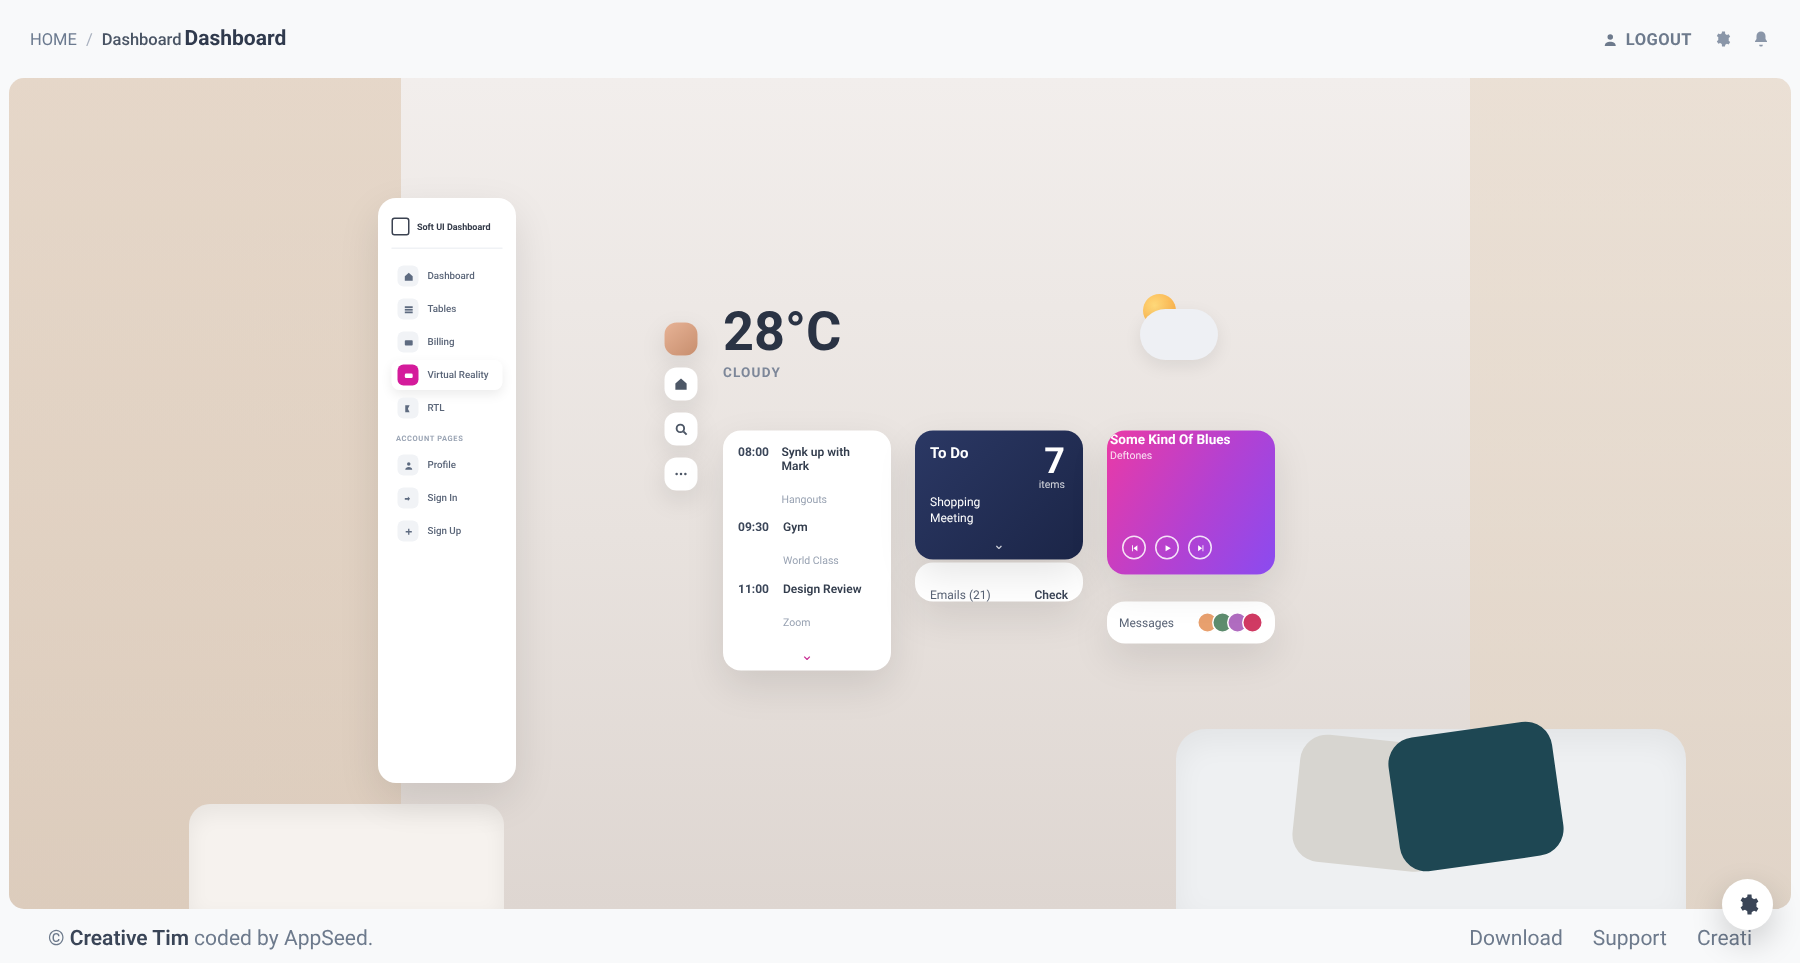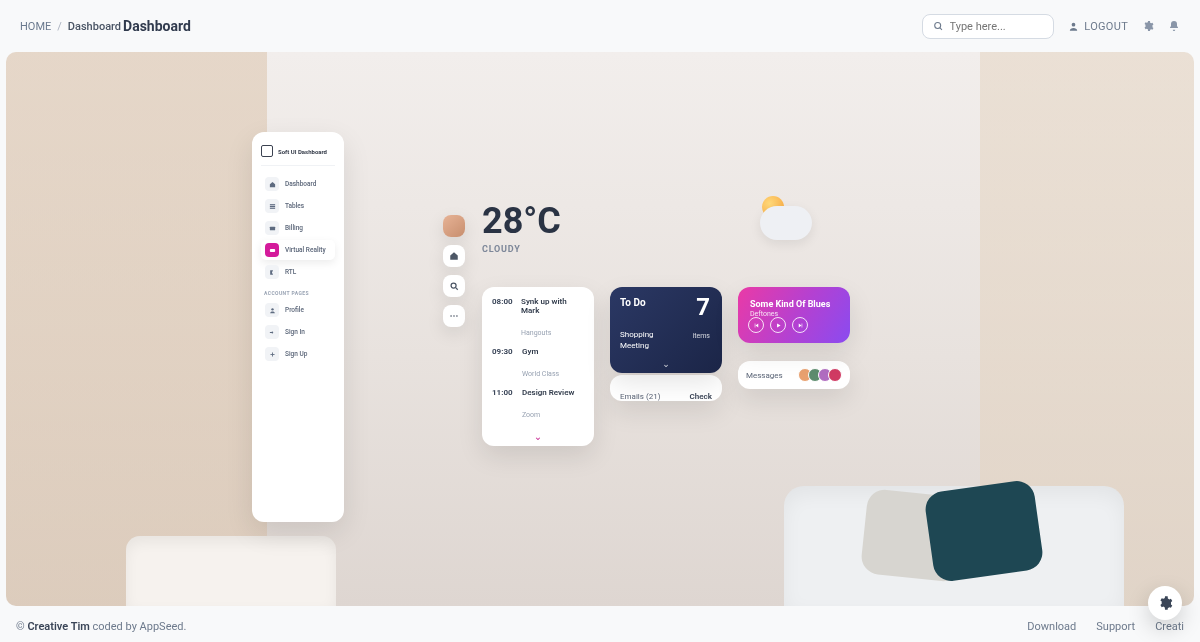--- a/index.html
+++ b/index.html
@@ -11,21 +11,21 @@
 .bc-row{display:flex;align-items:center;gap:6px;font-size:11px;color:#8a96a8}
 .bc-row .home{color:#6b7a8f}
 .bc-row .sep{color:#a9b1bf}
 .bc-row .cur{color:#495464;font-weight:500}
 .bc-title{font-size:14px;font-weight:700;color:#303a4d}
 
 .topbar-right{display:flex;align-items:center;gap:14px}
 .search{display:flex;align-items:center;border:1px solid #d5dbe3;border-radius:8px;background:#fff;padding:5px 10px;width:132px}
 .search svg{width:12px;height:12px;color:#6d7a8c}
 .search input{border:none;outline:none;font-size:11px;color:#8a96a8;margin-left:6px;width:100%;background:transparent}
-.logout{display:flex;align-items:center;gap:5px;color:#6d7a8c;font-size:11px;font-weight:400;letter-spacing:.3px;cursor:pointer}
+.logout{display:flex;align-items:center;gap:5px;color:#6d7a8c;font-size:11px;font-weight:700;letter-spacing:.3px;cursor:pointer}
 .ticon{color:#8a96a8;cursor:pointer}
 
 
 .scene{position:absolute;top:52px;left:6px;right:6px;bottom:36px;border-radius:10px;overflow:hidden;
   background:
    linear-gradient(to right,rgba(219,196,172,.55) 0 22%,transparent 22%),
    linear-gradient(to left,rgba(227,210,190,.5) 0 18%,transparent 18%),
    linear-gradient(180deg,#f2eeec 0%,#e8e2de 55%,#ded6d1 100%)}
 .sofa{position:absolute;right:70px;bottom:0;width:340px;height:120px;background:#eef0f2;border-radius:20px 20px 0 0;box-shadow:inset 0 8px 20px rgba(0,0,0,.05)}
 .pillow1{position:absolute;right:155px;bottom:30px;width:110px;height:90px;background:#1e4753;border-radius:18px;transform:rotate(-8deg)}
@@ -69,72 +69,65 @@
 .ev{display:flex;gap:8px;margin-bottom:10px}
 .ev .t{font-size:8px;font-weight:700;color:#3c475a;width:22px}
 .ev .body .ttl{font-size:8px;font-weight:600;color:#333d4d}
 .ev .body .sub{font-size:7px;color:#98a2b2;margin-top:14px}
 .sched .more{text-align:center;color:#c82b93;font-size:10px;padding-top:2px}
 
 
 .todo{width:112px;height:86px;position:relative;color:#fff;background:linear-gradient(135deg,#2b3864 0%,#1b2547 100%);padding:10px}
 .todo .t{font-size:10px;font-weight:700}
 .todo .big{position:absolute;right:12px;top:6px;font-size:24px;font-weight:700}
-.todo .it{position:absolute;right:12px;top:45px;font-size:7px;opacity:.8}
+.todo .it{position:absolute;right:12px;top:32px;font-size:7px;opacity:.8}
 .todo .sm{font-size:8px;position:absolute;left:10px;bottom:22px;line-height:1.3}
 .todo .chev{position:absolute;left:50%;bottom:4px;transform:translateX(-50%);font-size:9px;opacity:.8}
 
 
 .emails{width:112px;height:26px;margin-top:2px;display:flex;align-items:flex-end;justify-content:space-between;padding:0 10px;font-size:8px;color:#5a6476}
 .emails .chk{font-weight:600;color:#3b4557}
 
 
-.music{width:112px;height:56px;color:#fff;position:relative;overflow:hidden;background:linear-gradient(120deg,#ea3aa6 0%,#b341d2 55%,#8a4bf0 100%);padding:12px}
+.music{width:112px;height:96px;color:#fff;position:relative;overflow:hidden;background:linear-gradient(120deg,#ea3aa6 0%,#b341d2 55%,#8a4bf0 100%);padding:2px}
 .music .t{font-size:9px;font-weight:700}
 .music .a{font-size:7px;opacity:.85;margin-top:1px}
 .controls{position:absolute;left:10px;bottom:10px;display:flex;gap:6px}
 .cbtn{width:16px;height:16px;border-radius:50%;border:1px solid rgba(255,255,255,.85);display:flex;align-items:center;justify-content:center;cursor:pointer}
 .cbtn svg{width:7px;height:7px;fill:#fff}
 
 
 .msgs{width:112px;height:28px;margin-top:18px;display:flex;align-items:center;justify-content:space-between;padding:0 8px}
 .msgs .lbl{font-size:8px;color:#5a6476}
 .avs{display:flex}
 .av{width:14px;height:14px;border-radius:50%;border:1.5px solid #fff;margin-left:-4px}
 .av:nth-child(1){background:#e8a06e}
 .av:nth-child(2){background:#5d8c6e}
 .av:nth-child(3){background:#b06cc0}
 .av:nth-child(4){background:#d03a63}
 
 
-.footer{position:absolute;left:0;right:0;bottom:0;height:32px;display:flex;align-items:center;justify-content:space-between;padding:0 16px;font-size:11px;color:#6d7a8c;background:#f8f9fa}
+.footer{position:absolute;left:0;right:0;bottom:0;height:32px;display:flex;align-items:center;justify-content:space-between;padding:0 32px;font-size:14px;color:#6d7a8c;background:#f8f9fa}
 .footer a{color:#3a4557;font-weight:600;text-decoration:none}
 .footer .links{display:flex;gap:20px;color:#6d7a8c}
 .fab{position:absolute;right:18px;bottom:22px;width:34px;height:34px;border-radius:50%;background:#fff;box-shadow:0 8px 22px rgba(0,0,0,.18);display:flex;align-items:center;justify-content:center;color:#3a4557;cursor:pointer}
 </style>
 </head>
 <body>
 
 <div class="topbar">
   <div class="bc">
     <div class="bc-row">
       <span class="home">HOME</span>
       <span class="sep">/</span>
       <span class="cur">Dashboard</span>
     </div>
     <div class="bc-title">Dashboard</div>
   </div>
   <div class="topbar-right">
-    <div class="search">
-      <svg viewBox="0 0 24 24" fill="none" stroke="currentColor" stroke-width="2.5">
-          <circle cx="11" cy="11" r="7"></circle>
-          <line x1="21" y1="21" x2="16.5" y2="16.5"></line>
-        </svg>
-      <input placeholder="Type here..." style="">
-    </div>
     <div class="logout">
       <svg width="11" height="11" viewBox="0 0 24 24" fill="currentColor">
           <circle cx="12" cy="8" r="4"></circle>
           <path d="M4 21c0-4 4-6 8-6s8 2 8 6z"></path>
         </svg>
       <span>LOGOUT</span>
     </div>
     <span class="ticon">
       <svg width="12" height="12" viewBox="0 0 24 24" fill="currentColor">
           <path d="M12 8a4 4 0 100 8 4 4 0 000-8zm9 4a7.9 7.9 0 00-.1-1.3l2-1.6-2-3.4-2.4 1a8 8 0 00-2.2-1.3L16 2h-4l-.3 2.4a8 8 0 00-2.2 1.3l-2.4-1-2 3.4 2 1.6A8 8 0 007 12c0 .4 0 .9.1 1.3l-2 1.6 2 3.4 2.4-1c.7.5 1.4 1 2.2 1.3L12 22h4l.3-2.4c.8-.3 1.5-.8 2.2-1.3l2.4 1 2-3.4-2-1.6c.1-.4.1-.9.1-1.3z"></path>

